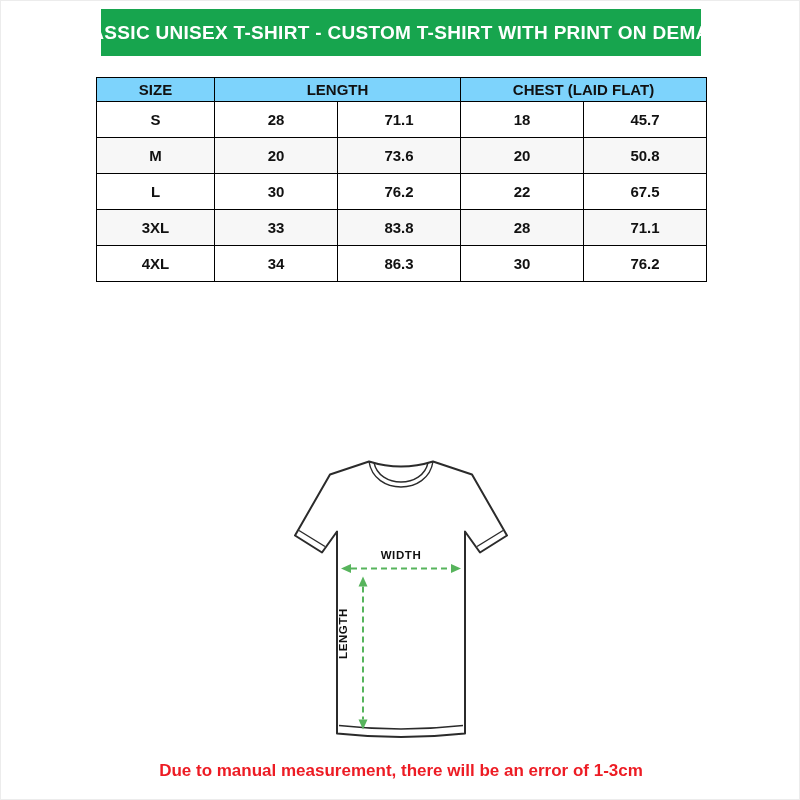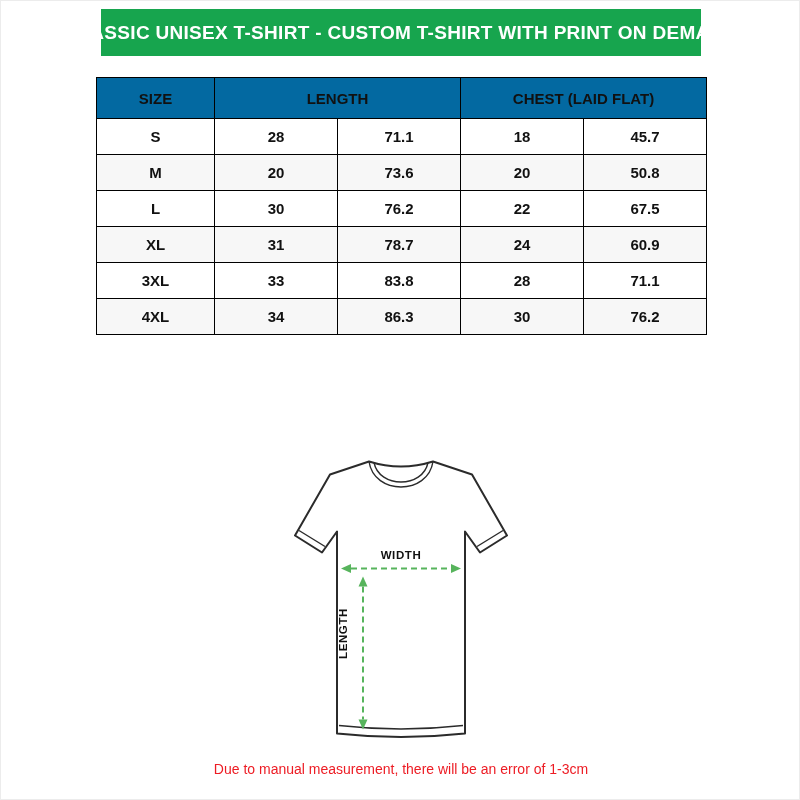--- a/index.html
+++ b/index.html
@@ -46,21 +46,21 @@
     font-size: 15px;
     font-weight: 700;
     color: #111111;
   }
   .size-table th, .size-table td {
     border: 1px solid #000000;
     text-align: center;
     vertical-align: middle;
     padding: 0;
   }
-  .size-table thead tr { height: 41px; background: #0369a1; }
+  .size-table thead tr { height: 24px; background: #7dd3fc; }
   .size-table tbody tr { height: 36px; }
   .size-table tbody tr:nth-child(even) { background: #f7f7f7; }
   .col-size  { width: 118px; }
   .col-meas  { width: 123px; }
 
   
   .diagram {
     position: absolute;
     left: 270px;
     top: 440px;
@@ -81,22 +81,22 @@
   }
 
   
   .footnote {
     position: absolute;
     left: 0;
     top: 760px;
     width: 800px;
     text-align: center;
     color: #ed1c24;
-    font-size: 14px;
-    font-weight: 400;
+    font-size: 17px;
+    font-weight: 700;
   }
 </style>
 </head>
 <body>
 
 <div class="canvas">
 
   <div class="banner">
     <span class="title">CLASSIC UNISEX T-SHIRT - CUSTOM T-SHIRT WITH PRINT ON DEMAND</span>
   </div>
@@ -132,27 +132,20 @@
         <td>50.8</td>
       </tr>
       <tr>
         <td>L</td>
         <td>30</td>
         <td>76.2</td>
         <td>22</td>
         <td>67.5</td>
       </tr>
       <tr>
-        <td>XL</td>
-        <td>31</td>
-        <td>78.7</td>
-        <td>24</td>
-        <td>60.9</td>
-      </tr>
-      <tr>
         <td>3XL</td>
         <td>33</td>
         <td>83.8</td>
         <td>28</td>
         <td>71.1</td>
       </tr>
       <tr>
         <td>4XL</td>
         <td>34</td>
         <td>86.3</td>

